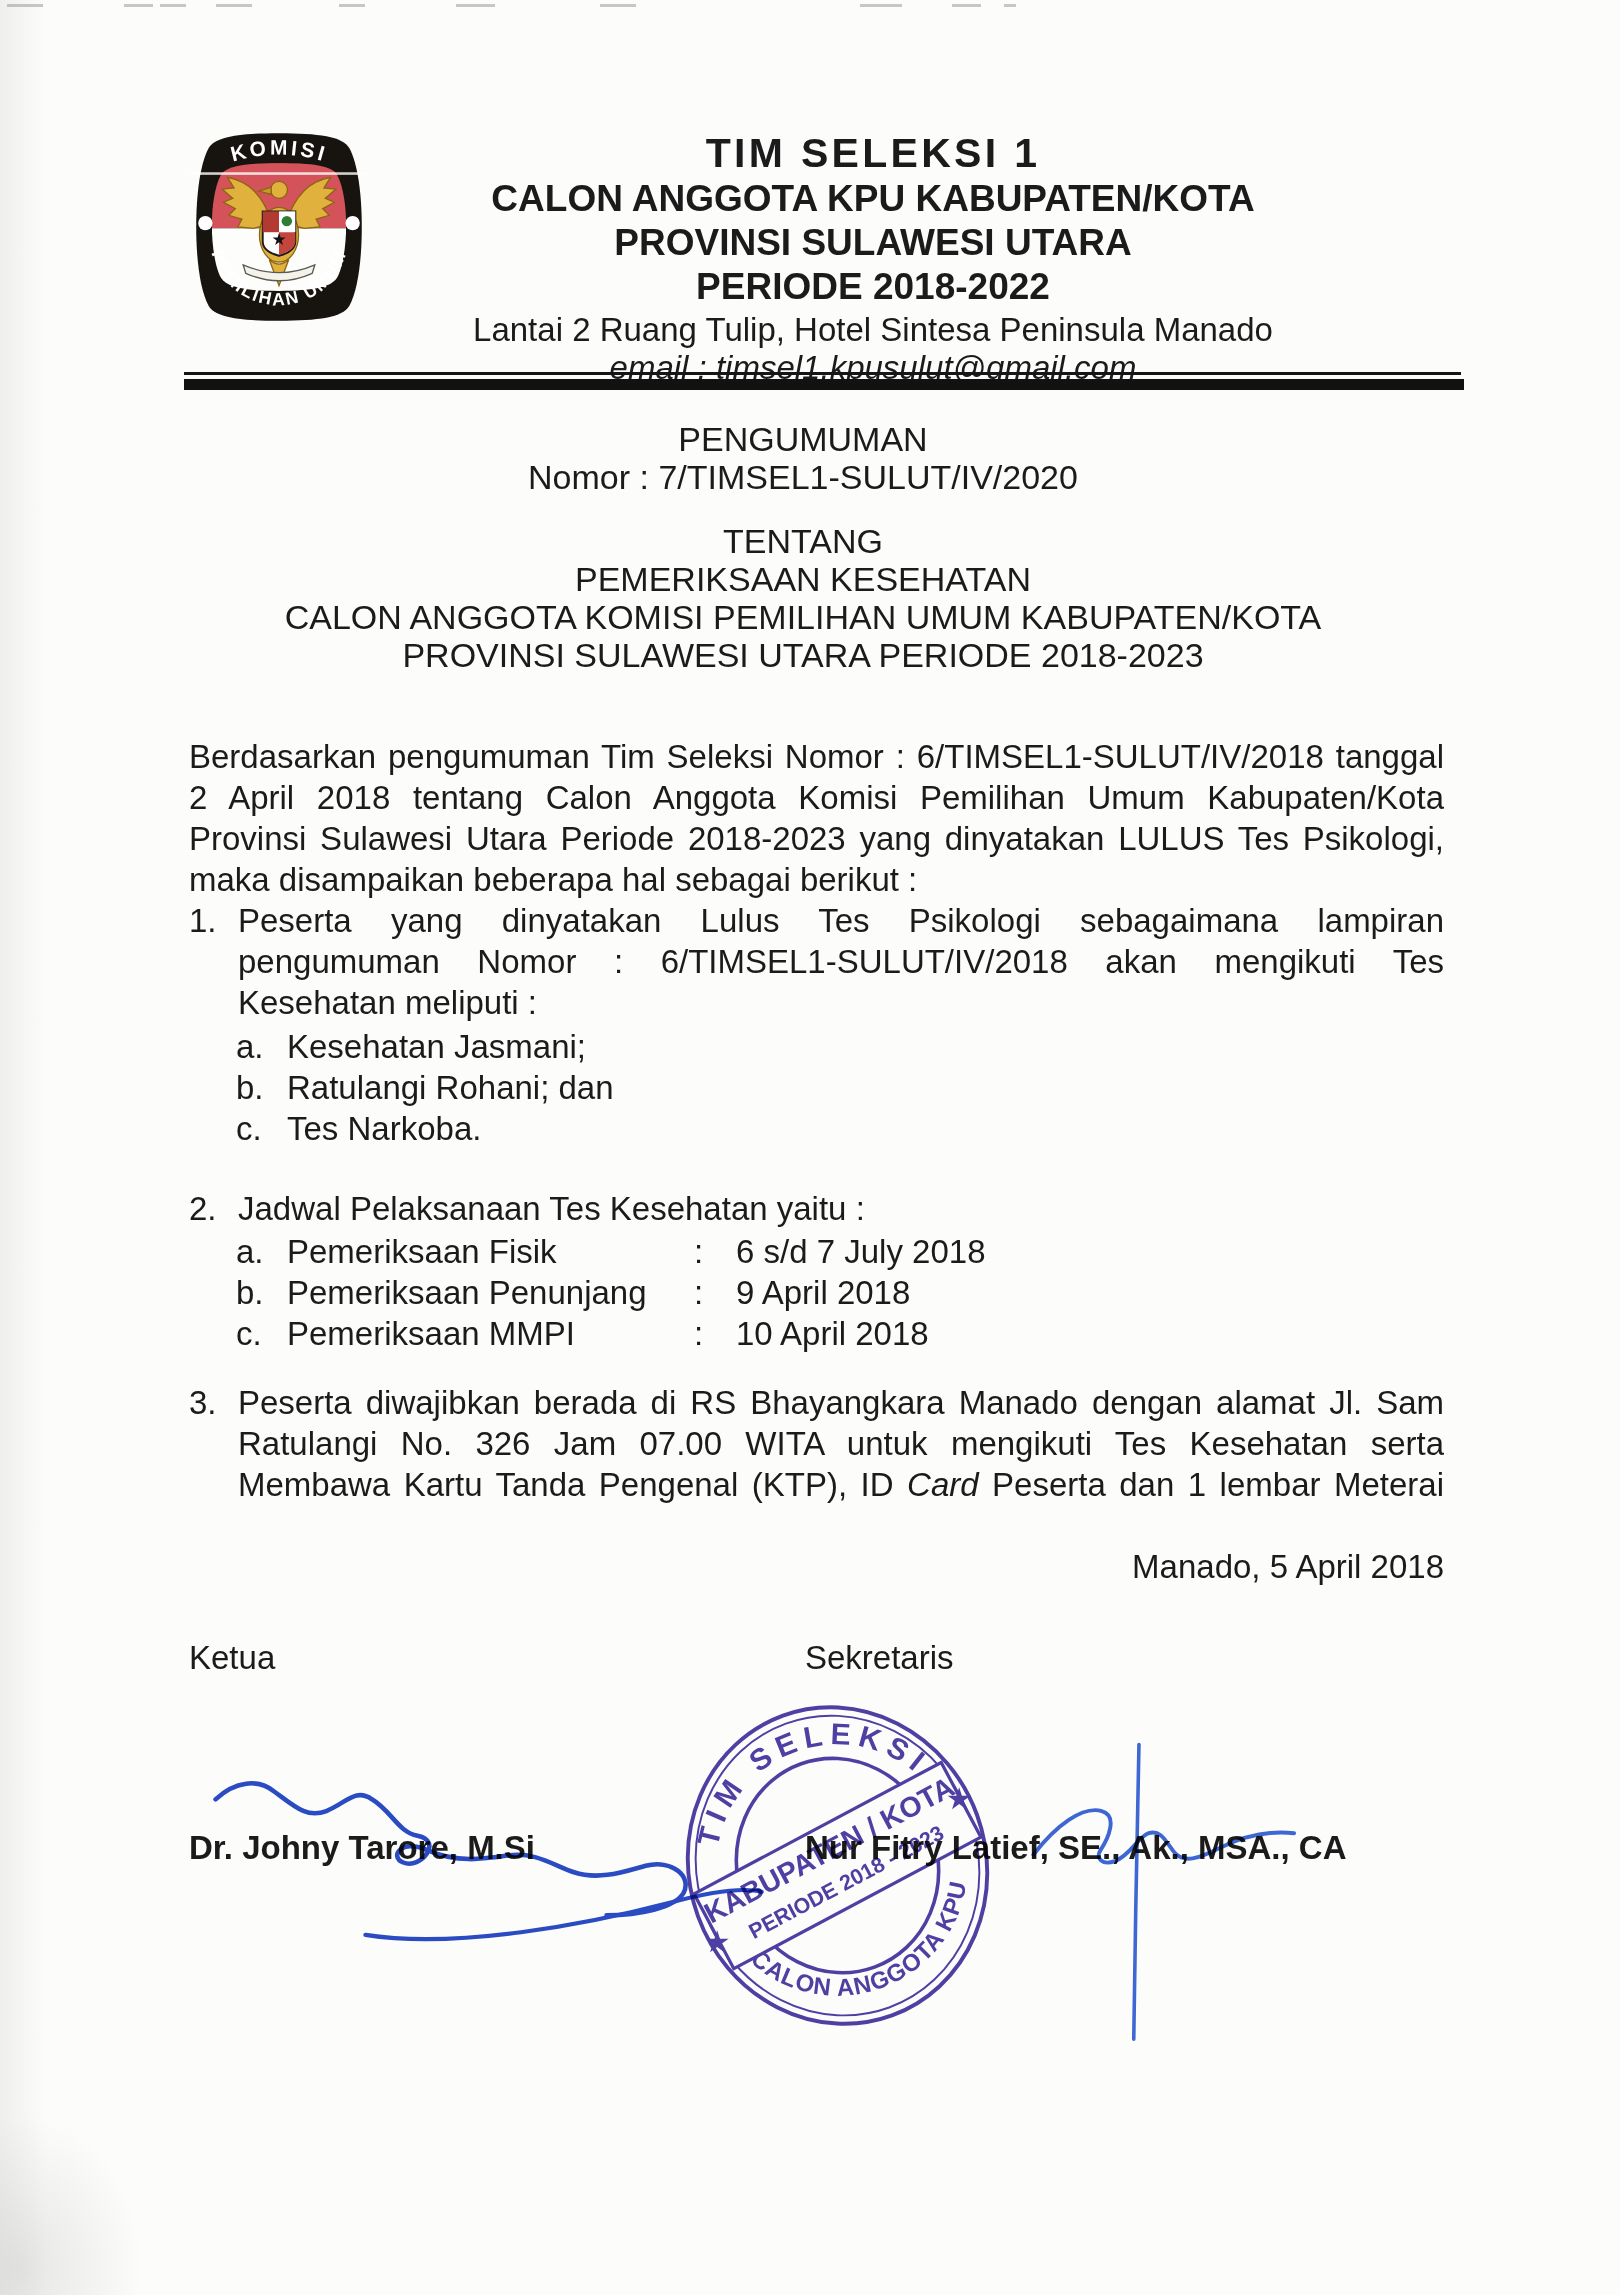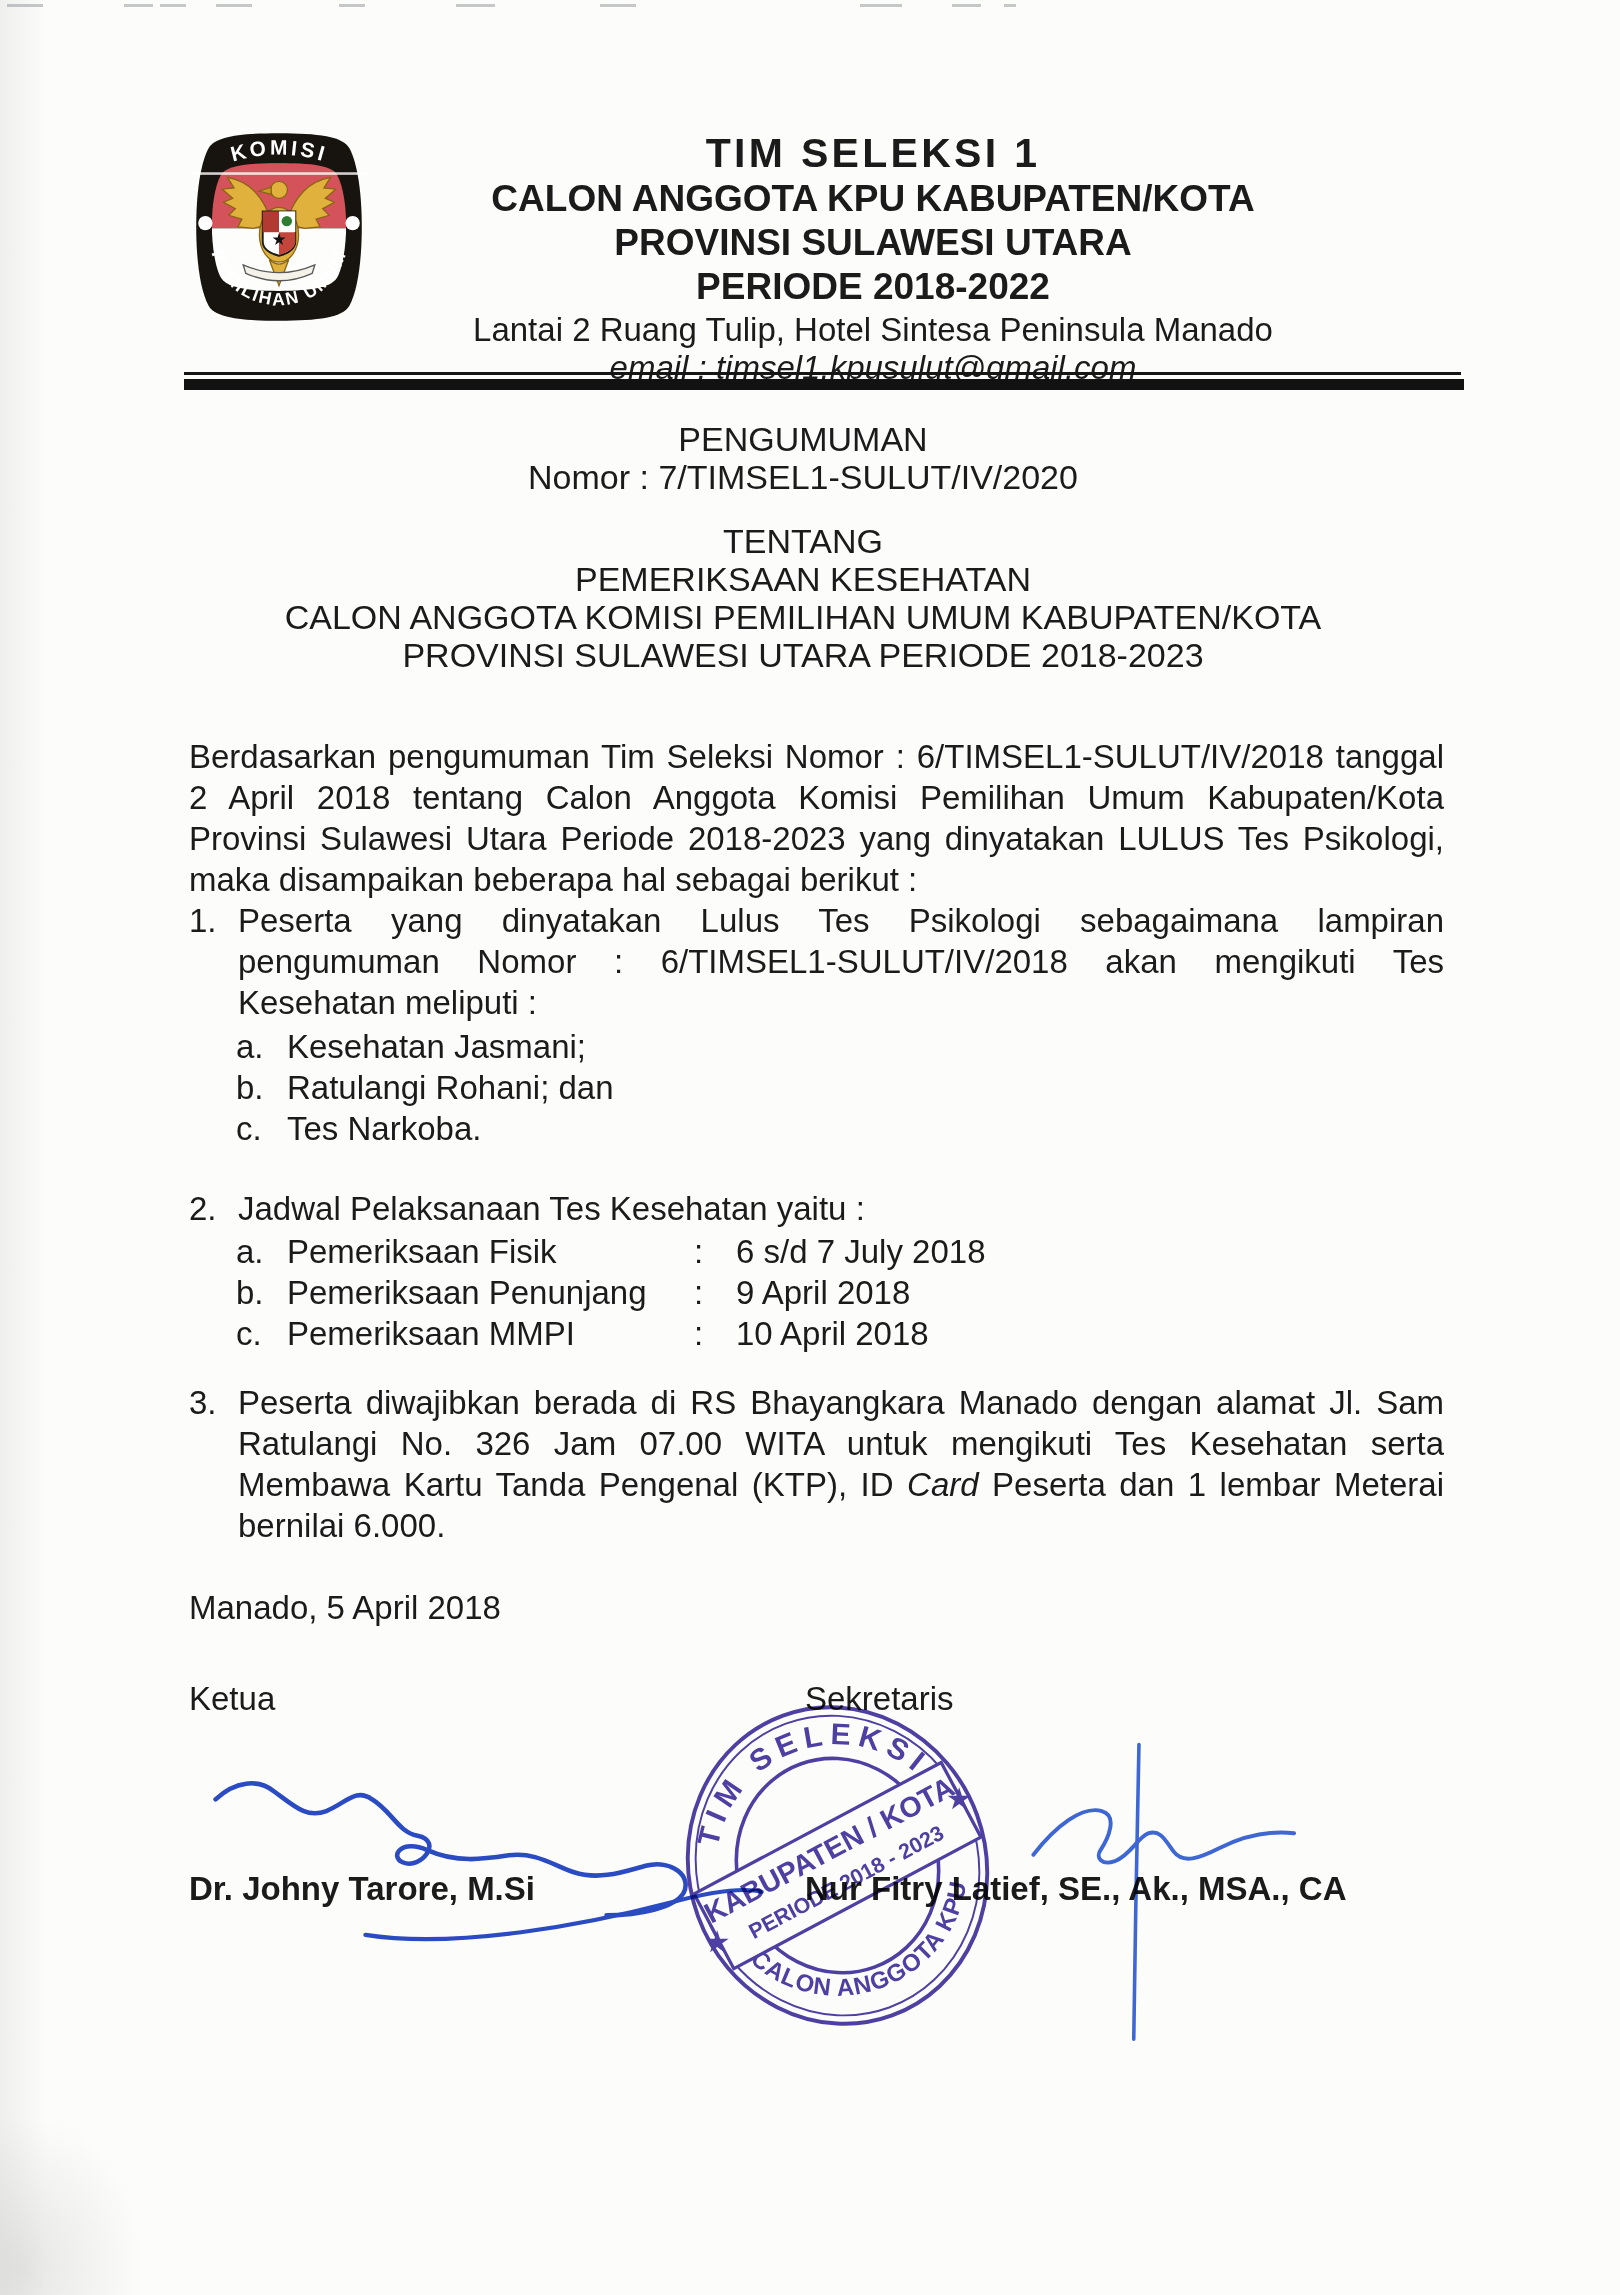--- a/index.html
+++ b/index.html
@@ -41,21 +41,21 @@
   .sublist{margin-left:47px;margin-top:2.6px;}
   .sub{display:flex;height:41px;}
   .sub .letter{flex:0 0 51px;}
   .item2{margin-top:39px;}
   .schedule{margin-left:47px;margin-top:2px;}
   .sched{display:flex;height:41px;}
   .sched .letter{flex:0 0 51px;}
   .sched .slabel{flex:0 0 407px;}
   .sched .scolon{flex:0 0 42px;}
   .item3{margin-top:28px;}
-  .placedate{margin-top:41px;height:41px;text-align:left;}
+  .placedate{margin-top:41px;height:41px;text-align:right;}
   .roles{margin-top:50px;display:flex;height:41px;}
   .cell-l{flex:0 0 616px;}
   .cell-r{flex:1;text-align:left;}
   .names{margin-top:149px;display:flex;height:41px;font-weight:bold;font-size:33px;}
 
   
   .stamp{position:absolute;left:678px;top:1695px;width:319px;height:345px;mix-blend-mode:multiply;opacity:.93;}
   .signatures{position:absolute;left:196px;top:1708px;width:1173px;height:339px;mix-blend-mode:multiply;}
   .it{font-style:italic;}
 </style>
@@ -195,21 +195,20 @@
         <span>10 April 2018</span>
       </div>
     </div>
 
     <div class="item item3">
       <div class="num">3.</div>
       <div class="itxt">
         <div class="jline">Peserta diwajibkan berada di RS Bhayangkara Manado dengan alamat Jl. Sam</div>
         <div class="jline">Ratulangi No. 326 Jam 07.00 WITA untuk mengikuti Tes Kesehatan serta</div>
         <div class="jline"><span>Membawa Kartu Tanda Pengenal (KTP), ID </span><span class="it">Card</span><span> Peserta dan 1 lembar Meterai</span></div>
-        <div class="lline">bernilai 6.000.</div>
       </div>
     </div>
 
     <div class="placedate">Manado, 5 April 2018</div>
 
     <div class="roles">
       <div class="cell-l">Ketua</div>
       <div class="cell-r">Sekretaris</div>
     </div>
 

